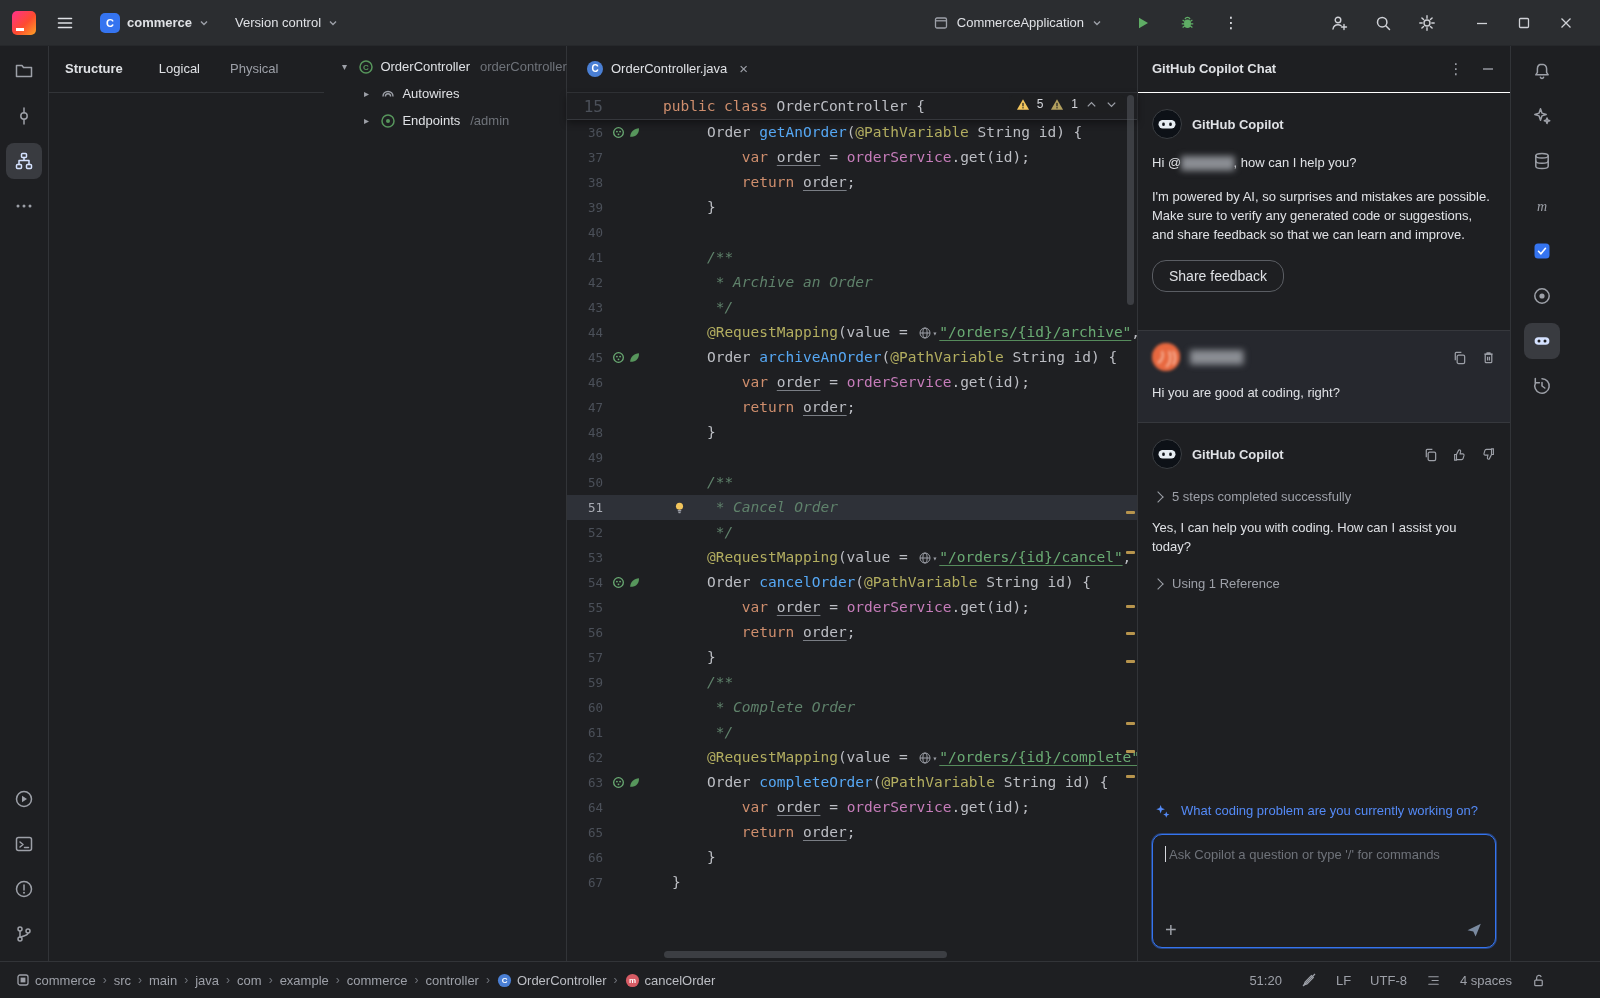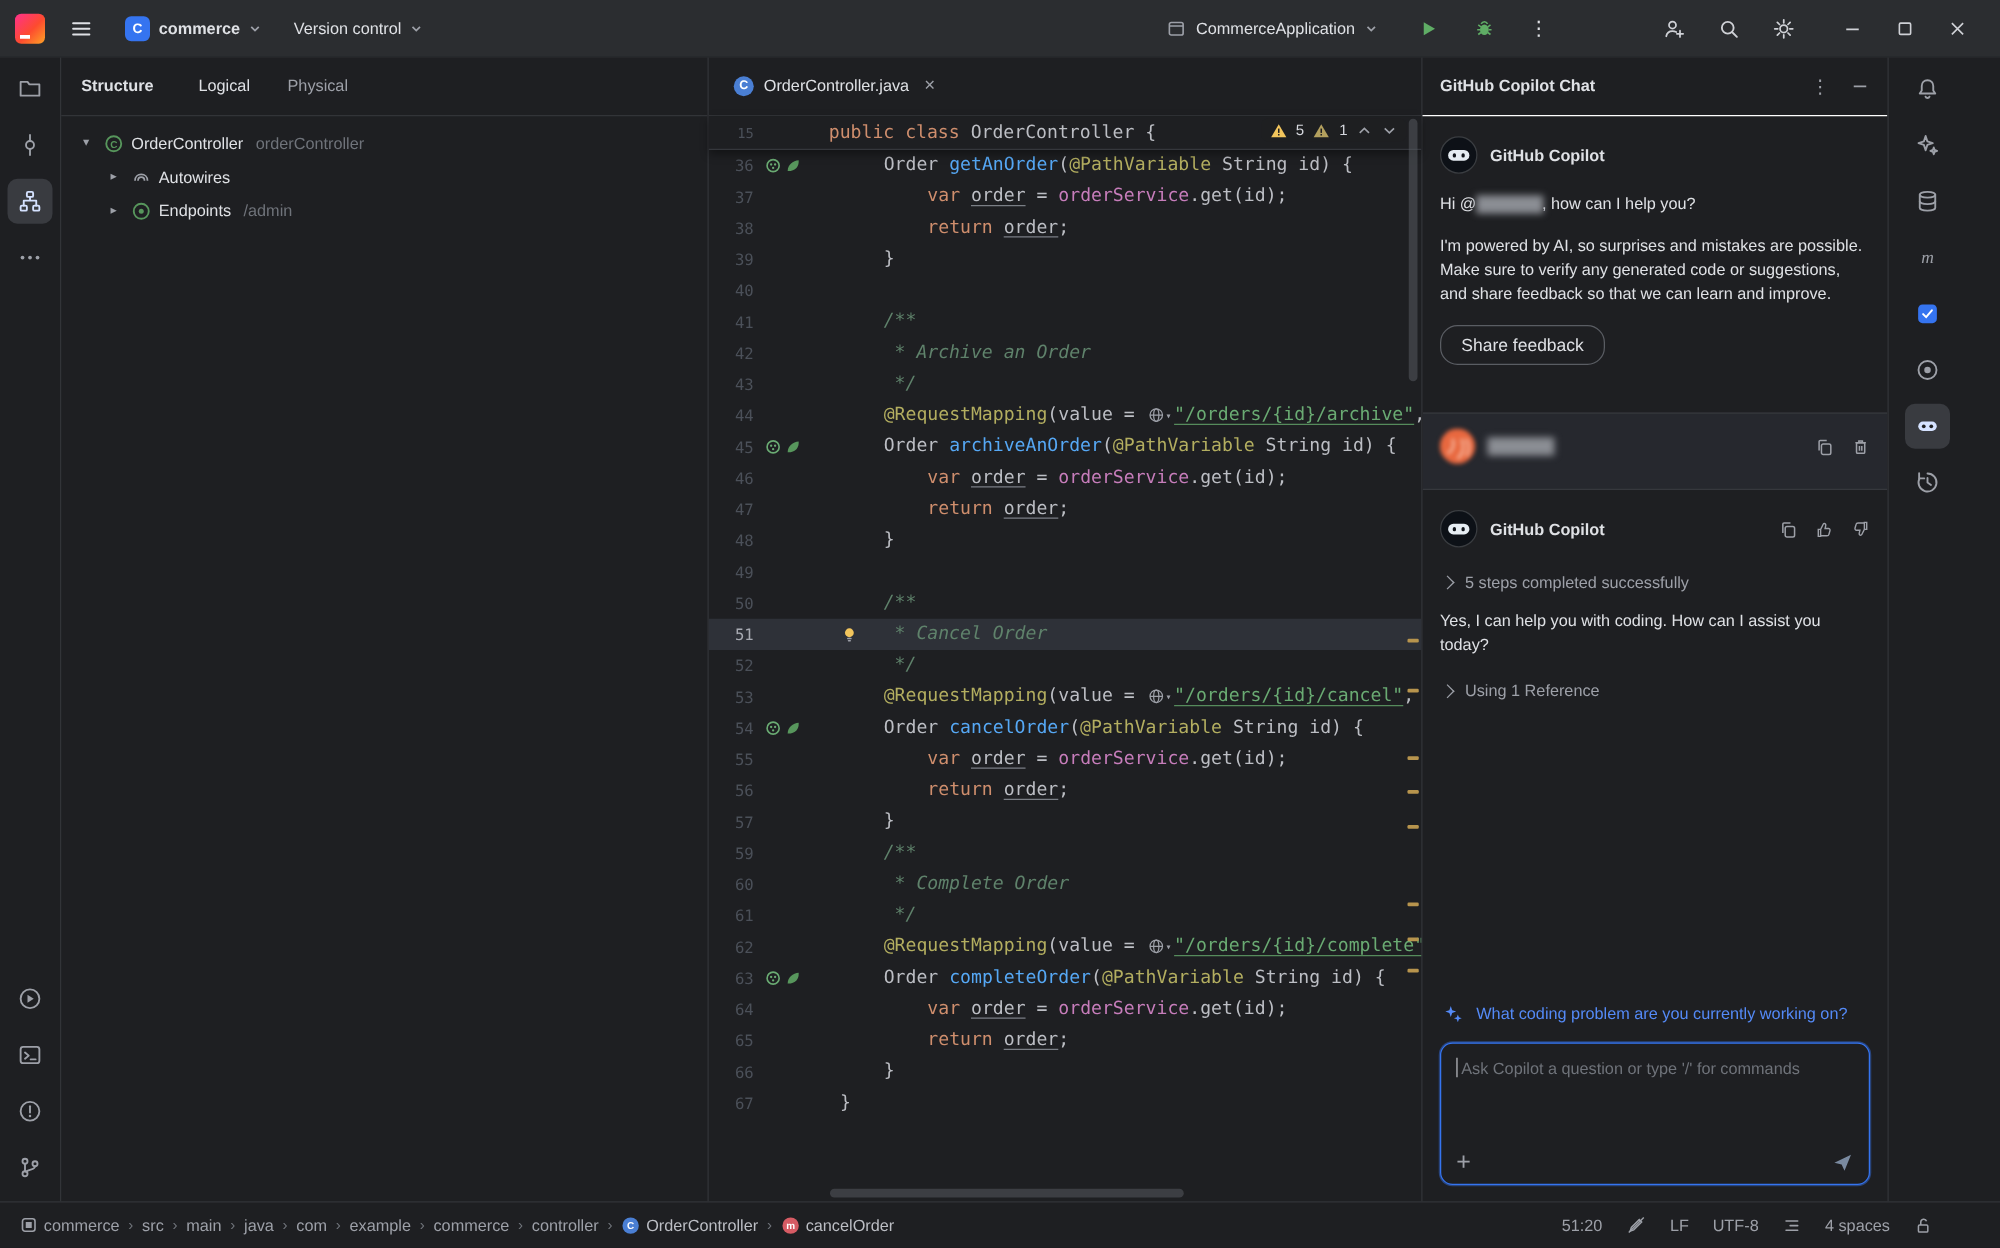--- a/index.html
+++ b/index.html
@@ -27,21 +27,21 @@
   
   .main{position:absolute;top:45px;bottom:36px;left:0;right:0;display:flex;}
   .strip{background:#1e1f22;display:flex;flex-direction:column;align-items:center;padding-top:8px;}
   .strip.left{width:48px;border-right:1px solid #323438;}
   .strip.right{width:76px;border-left:1px solid #323438;align-items:flex-start;padding-left:13px;}
   .strip-group{display:flex;flex-direction:column;gap:9px;align-items:center;}
   .strip .bottom{margin-top:auto;padding-bottom:10px;}
   .strip-item{width:36px;height:36px;border-radius:8px;display:flex;align-items:center;justify-content:center;color:#9da0a8;}
   .strip-item.active{background:#393b40;color:#d5e2ff;}
   
-  .structure{width:517px;border-right:1px solid #323438;display:flex;flex-direction:column;}
+  .structure{width:517px;border-right:1px solid #323438;display:flex;}
   .panel-head{height:47px;flex:none;display:flex;align-items:center;padding:0 16px;border-bottom:1px solid #323438;}
   .panel-title{font-weight:700;margin-right:36px;}
   .ptab{color:#9da0a8;margin-right:30px;}
   .ptab.active{color:#dfe1e5;}
   #tree{padding-top:8px;}
   .trow{height:27px;display:flex;align-items:center;gap:6px;}
   .tchev{width:16px;text-align:center;color:#9da0a8;font-size:10px;}
   .tlabel{color:#dfe1e5;}
   .thint{color:#6f737a;margin-left:4px;}
   
@@ -55,21 +55,21 @@
     font-size:14.5px;position:relative;}
   .crow .ln{width:36px;flex:none;text-align:right;color:#4b5059;font-size:12.5px;}
   .crow .gut{width:54px;flex:none;display:flex;align-items:center;gap:3px;padding-left:9px;}
   .crow .ctext{flex:1;min-width:0;overflow:hidden;white-space:pre;padding-left:6px;}
   .crow.hl{background:#2e3138;}
   .crow.hl .ln{color:#a8abb3;}
   .bulb{position:absolute;left:106px;top:6px;}
   .sticky{position:relative;height:26px;flex:none;display:flex;align-items:center;background:#1e1f22;
     border-bottom:1px solid #35373c;box-shadow:0 3px 7px rgba(0,0,0,.4);z-index:3;
     font-family:"DejaVu Sans Mono","Liberation Mono",monospace;font-size:14.5px;}
-  .sticky .ln{width:36px;flex:none;text-align:right;color:#4b5059;font-size:11px;}
+  .sticky .ln{width:36px;flex:none;text-align:right;color:#4b5059;font-size:16px;}
   .sticky .gut{width:54px;flex:none;}
   .sticky .ctext{white-space:pre;padding-left:6px;}
   .tok-p{color:#bcbec4}.tok-k{color:#cf8e6d}.tok-m{color:#56a8f5}.tok-a{color:#b3ae60}
   .tok-s{color:#6aab73;text-decoration:underline;text-decoration-color:#568b5c;text-underline-offset:3px;}
   .tok-c{color:#5f826b;font-style:italic}.tok-f{color:#c77dbb}
   .tok-u{color:#bcbec4;text-decoration:underline;text-decoration-color:#7a7e85;text-underline-offset:3px;}
   .inlay{display:inline-block;vertical-align:-1px;margin:0 2px;}
   .inlay svg{display:inline-block;}
   .ichev{font-size:8px;color:#9da0a8;vertical-align:2px;}
   .warn-widget{position:absolute;right:12px;top:2px;display:flex;align-items:center;gap:7px;
@@ -654,20 +654,21 @@
               </span>
             <span class="icon-btn">
                 <svg width="15" height="15" viewBox="0 0 16 16" fill="none" stroke="#9da0a8" stroke-width="1.3">
                   <path d="M3.5 4.5h9M6.5 4.5V3h3v1.5"></path>
                   <rect x="4.5" y="4.5" width="7" height="9" rx="1"></rect>
                   <path d="M7 7.2v4M9 7.2v4"></path>
                 </svg>
               </span>
           </span>
         </div>
+        <div class="msg-text">Hi you are good at coding, right?</div>
       </div>
 
       <div class="msg">
         <div class="msg-head">
           <span class="avatar av-copilot">
             <svg width="18" height="13" viewBox="0 0 18 13">
                 <rect x="0.5" y="2" width="17" height="8.5" rx="4.2" fill="#e6edf3"></rect>
                 <rect x="4.2" y="4.6" width="2.6" height="3.4" rx="1.3" fill="#10141a"></rect>
                 <rect x="11.2" y="4.6" width="2.6" height="3.4" rx="1.3" fill="#10141a"></rect>
               </svg>

